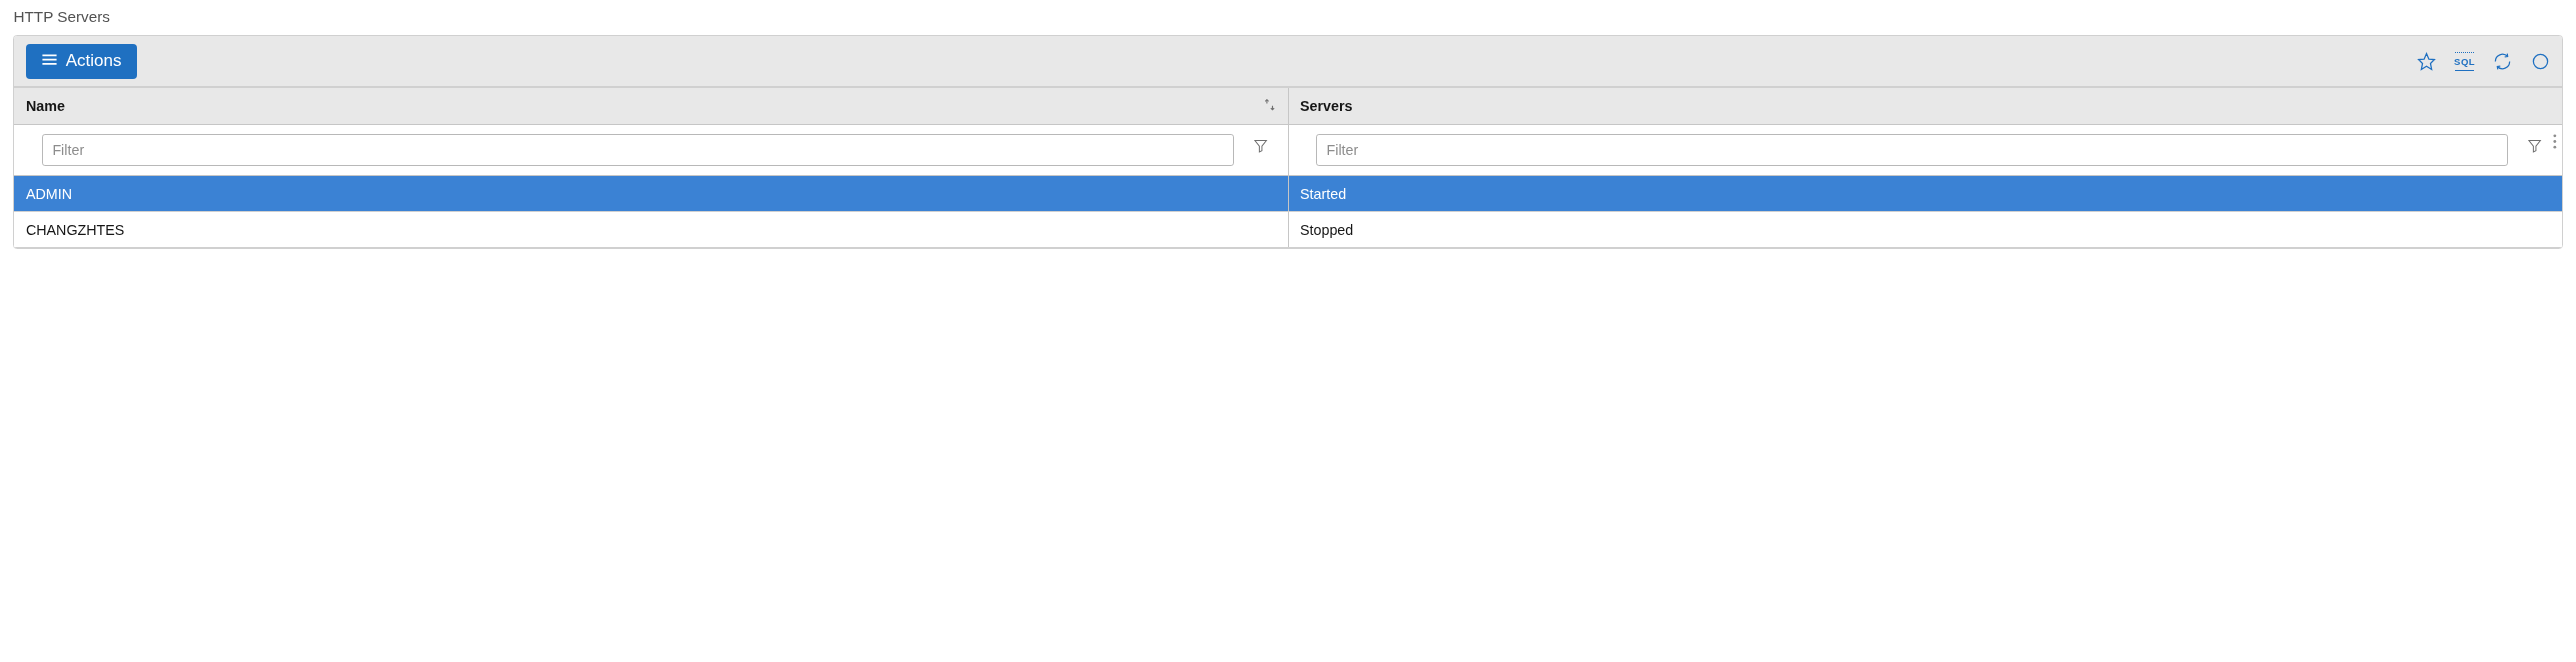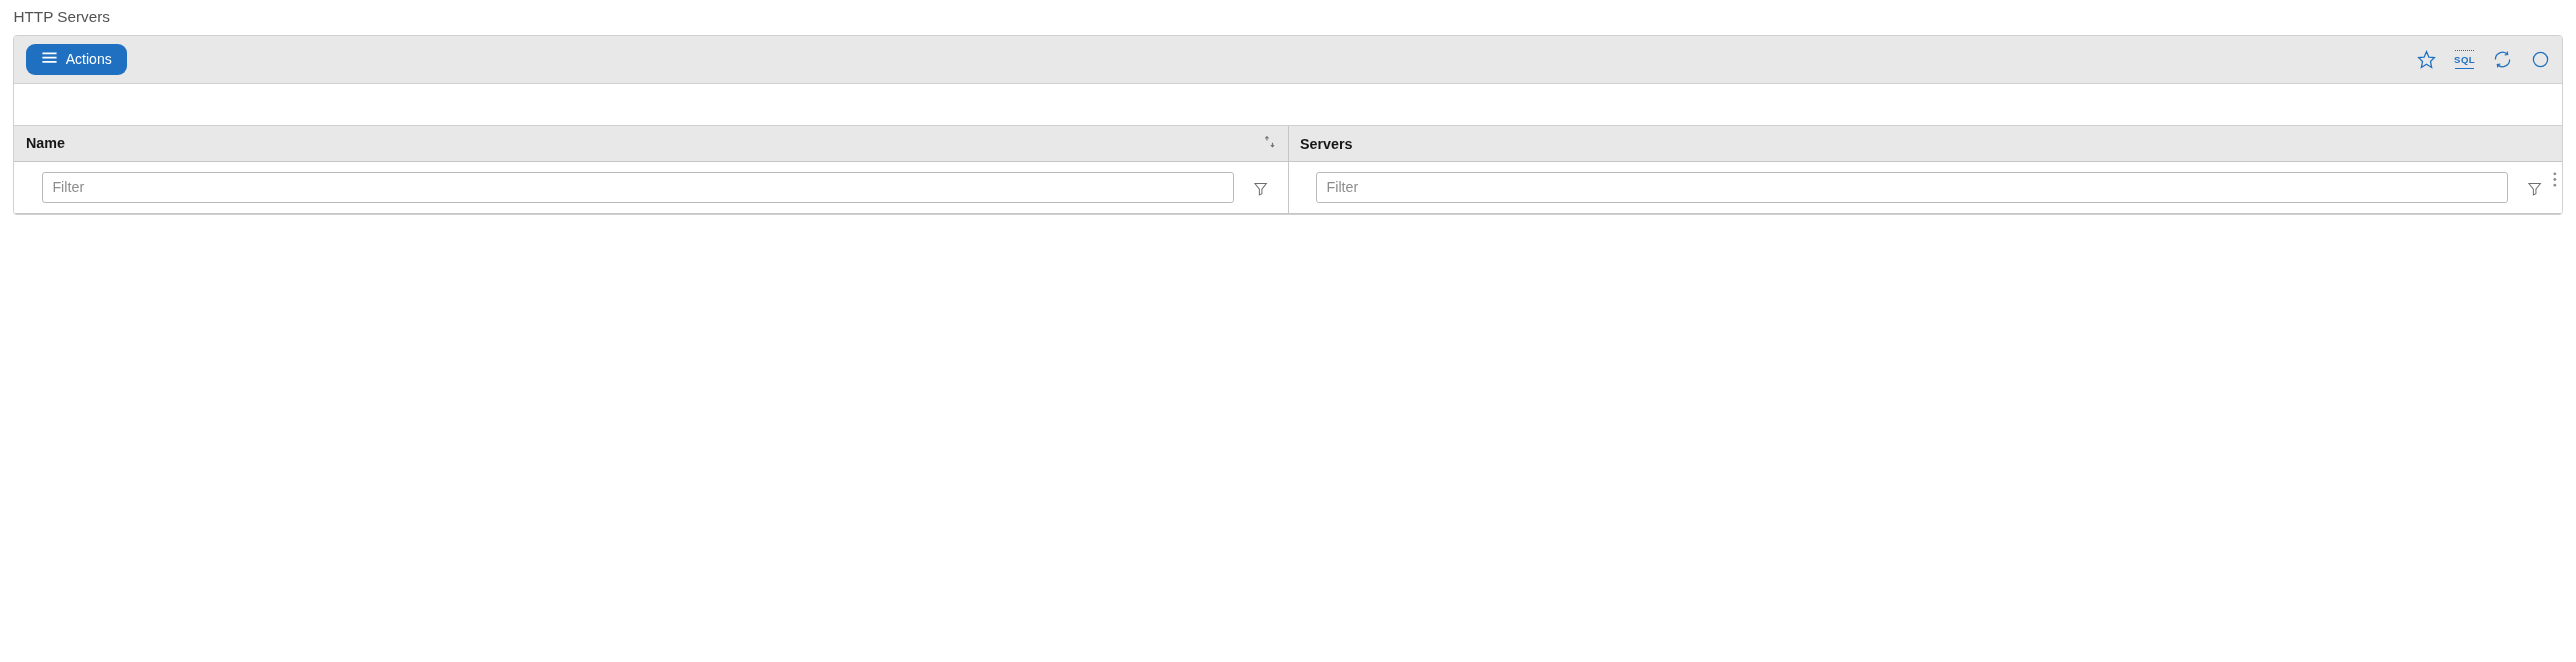--- a/index.html
+++ b/index.html
@@ -29,23 +29,23 @@
       border-bottom: 1px solid #d0d0d0;
       padding: 7.6px 11.5px;
     }
     .actions-button {
       display: inline-flex;
       align-items: center;
       gap: 7.6px;
       background: #1f70c1;
       color: #ffffff;
       border: none;
-      border-radius: 9px;
+      border-radius: 4px;
       padding: 7.6px 15.3px;
-      font-size: 14px;
+      font-size: 17px;
       cursor: pointer;
     }
     .actions-button svg { width: 17px; height: 13.4px; }
     .toolbar-icons {
       display: flex;
       align-items: center;
       gap: 19px;
     }
     .toolbar-icons .icon {
       width: 19px;
@@ -56,21 +56,20 @@
       cursor: pointer;
       color: #1f70c1;
     }
     .toolbar-icons .icon svg { width: 19px; height: 19px; }
     .toolbar-icons .sql-icon { font-size: 9.5px; font-weight: 700; color: #1f70c1; letter-spacing: 0.5px; border-bottom: 1.4px solid #1f70c1; border-top: 1.4px dotted #1f70c1; padding: 1px 0; }
 
     .table-wrap { position: relative; }
     .table {
       width: 100%;
       border-collapse: collapse;
-      margin-top: 41px;
     }
     .table th {
       text-align: left;
       background: #e8e8e8;
       font-weight: 700;
       font-size: 14.3px;
       padding: 9.5px 11.5px;
       border-top: 1px solid #d0d0d0;
       border-bottom: 1px solid #c6c6c6;
       position: relative;
@@ -82,21 +81,21 @@
     }
     .col-divider { border-left: 1.9px solid #c6c6c6; }
 
     .filter-row td {
       background: #ffffff;
       padding: 9.5px 11.5px;
       border-bottom: 1.9px solid #c6c6c6;
     }
     .filter-cell {
       display: flex;
-      align-items: flex-end;
+      align-items: flex-start;
       gap: 11.5px;
       padding-left: 16px;
     }
     .filter-input {
       flex: 1;
       border: 1px solid #b8b8b8;
       border-radius: 2.9px;
       padding: 6.7px 9.5px;
       font-size: 14.3px;
       color: #161616;
@@ -227,18 +226,26 @@
                 <svg viewBox="0 0 24 24" fill="none" stroke="currentColor" stroke-width="1.6">
                   <polygon points="3 4 21 4 14 13 14 20 10 22 10 13"></polygon>
                 </svg>
               </span>
             </div>
           </td>
         </tr>
       </tbody>
       <tbody class="data-body">
 
+      <tr class="selected">
+            <td>ADMIN</td>
+            <td class="col-divider">Started</td>
+          </tr>
+          <tr>
+            <td>CHANGZHTES</td>
+            <td class="col-divider">Stopped</td>
+          </tr>
         </tbody>
     </table>
   </div>
 
 </div>
 
 
 </body></html>

